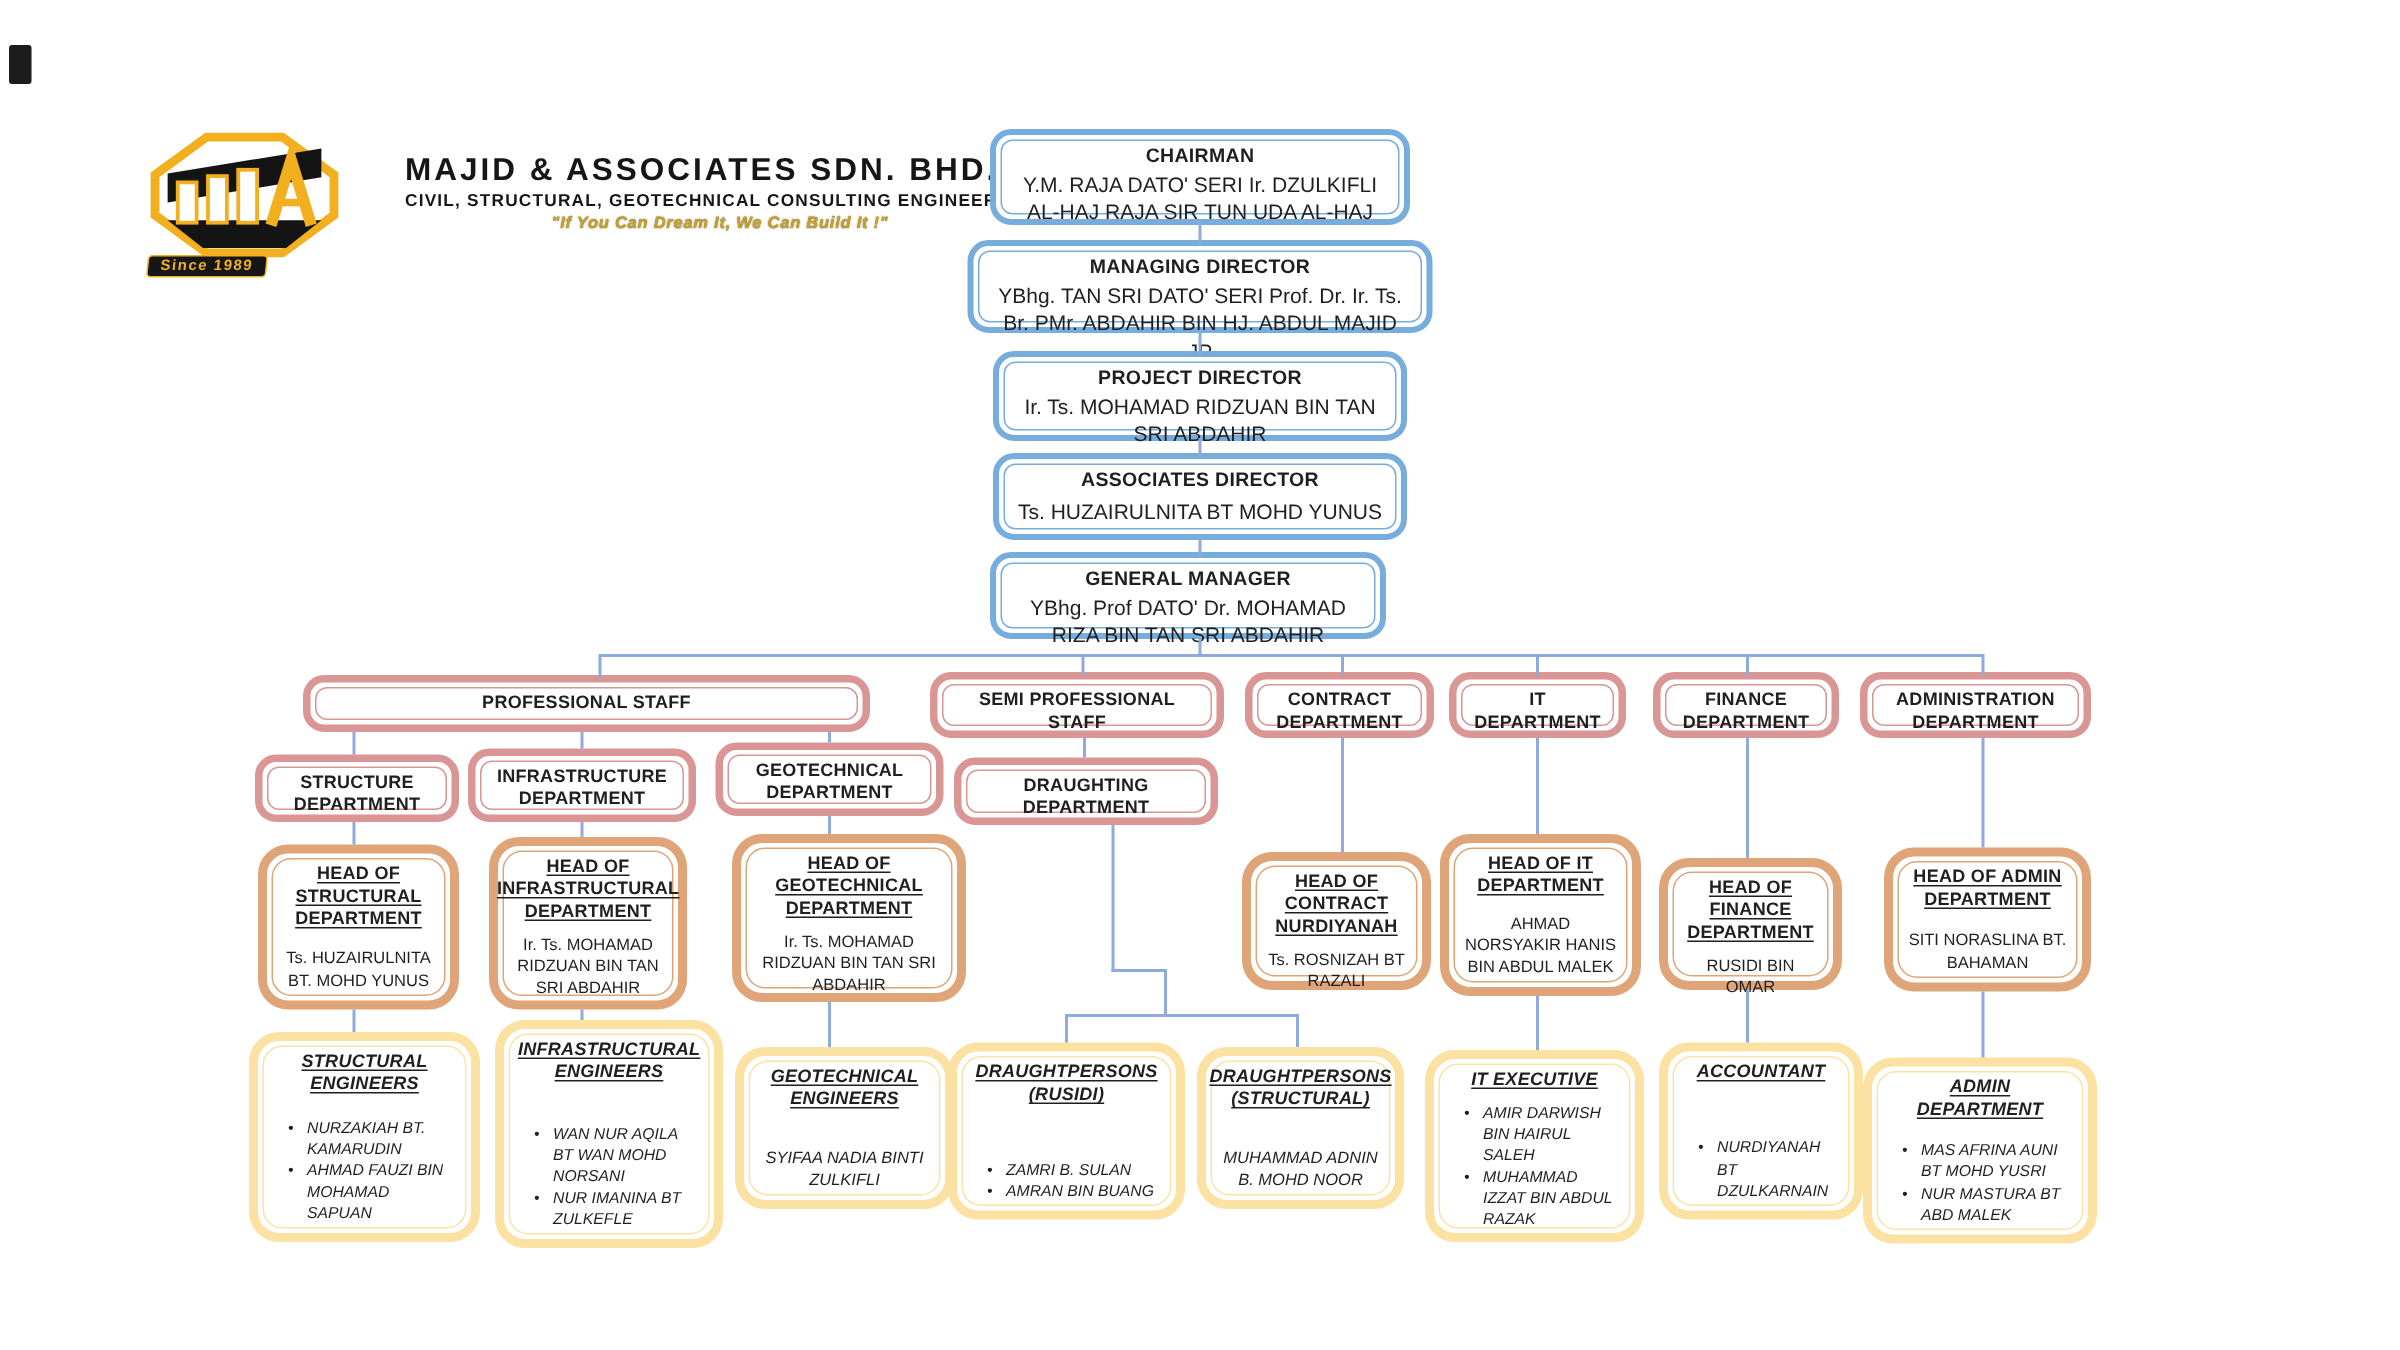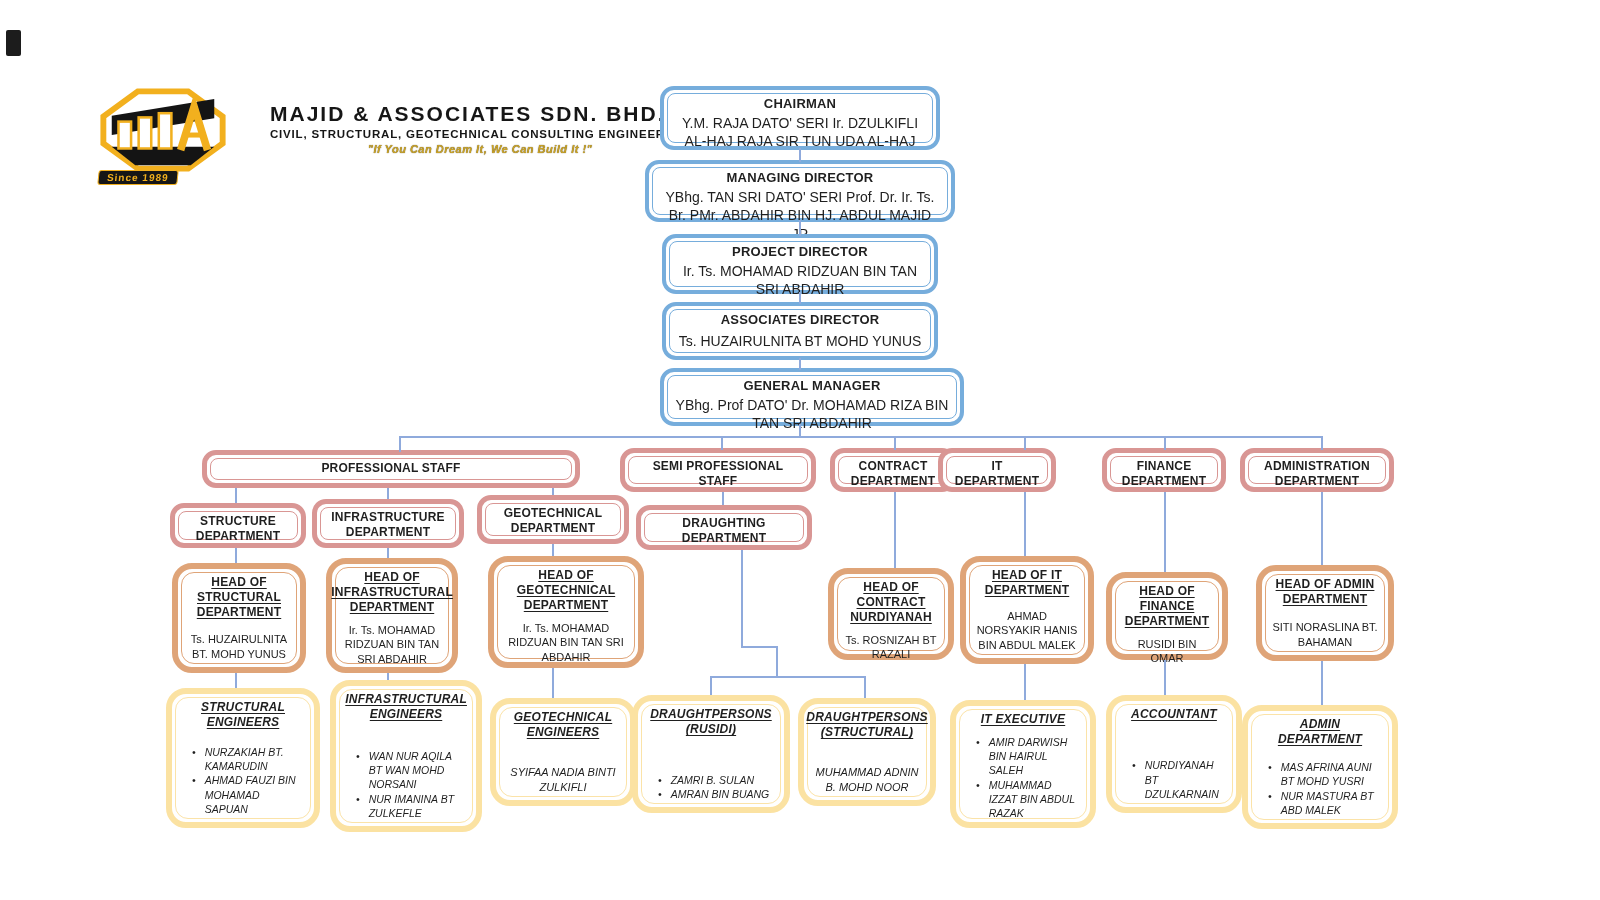--- a/index.html
+++ b/index.html
@@ -90,21 +90,21 @@
         <div class="title">PROJECT DIRECTOR</div>
     <div class="person">Ir. Ts. MOHAMAD RIDZUAN BIN TAN SRI ABDAHIR</div>
       </div>
   </div>
   <div class="node blue" style="left:662px;top:302px;width:276px;height:58px">
     <div class="inner">
         <div class="title">ASSOCIATES DIRECTOR</div>
     <div class="person">Ts.  HUZAIRULNITA BT MOHD YUNUS</div>
       </div>
   </div>
-  <div class="node blue" style="left:660px;top:368px;width:304px;height:58px">
+  <div class="node blue" style="left:660px;top:368px;width:264px;height:58px">
     <div class="inner">
         <div class="title">GENERAL MANAGER</div>
     <div class="person">YBhg. Prof DATO'  Dr. MOHAMAD RIZA   BIN TAN SRI ABDAHIR</div>
       </div>
   </div>
 
   <div class="node pink" style="left:202px;top:450px;width:378px;height:38px">
     <div class="inner">
         <div class="title">PROFESSIONAL STAFF</div>
       </div>
@@ -112,21 +112,21 @@
   <div class="node pink" style="left:620px;top:448px;width:196px;height:44px">
     <div class="inner">
         <div class="title">SEMI PROFESSIONAL STAFF</div>
       </div>
   </div>
   <div class="node pink" style="left:830px;top:448px;width:126px;height:44px">
     <div class="inner">
         <div class="title">CONTRACT DEPARTMENT</div>
       </div>
   </div>
-  <div class="node pink" style="left:938px;top:448px;width:118px;height:44px">
+  <div class="node pink" style="left:966px;top:448px;width:118px;height:44px">
     <div class="inner">
         <div class="title">IT DEPARTMENT</div>
       </div>
   </div>
   <div class="node pink" style="left:1102px;top:448px;width:124px;height:44px">
     <div class="inner">
         <div class="title">FINANCE DEPARTMENT</div>
       </div>
   </div>
   <div class="node pink" style="left:1240px;top:448px;width:154px;height:44px">

